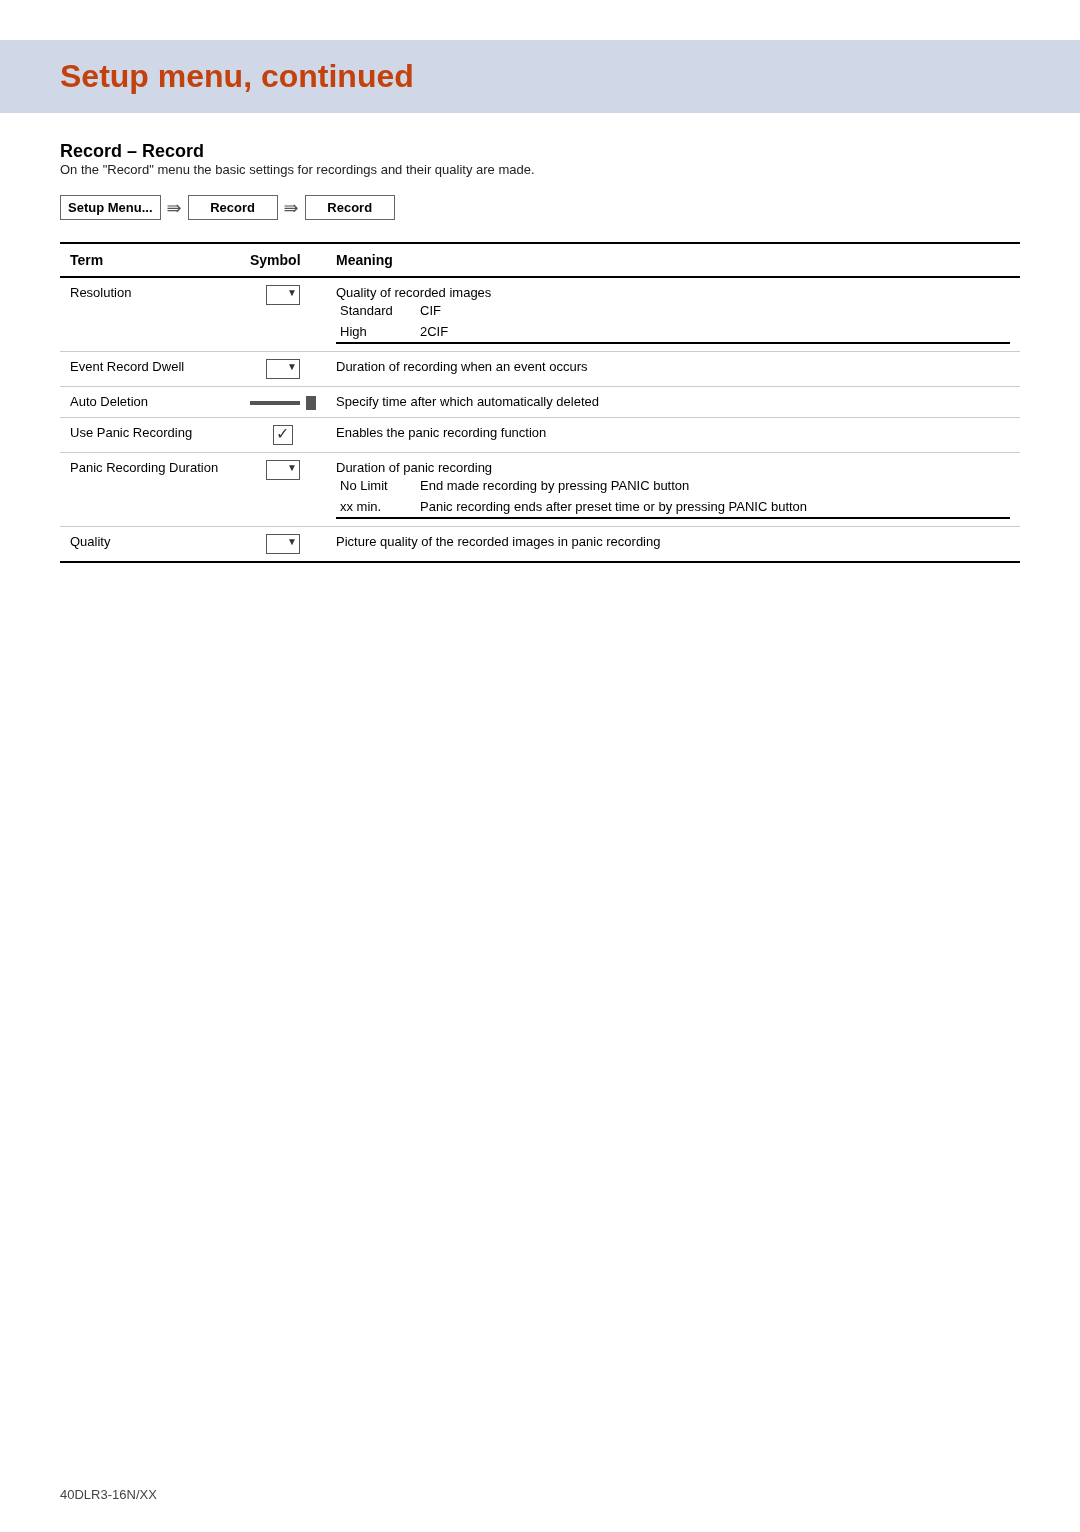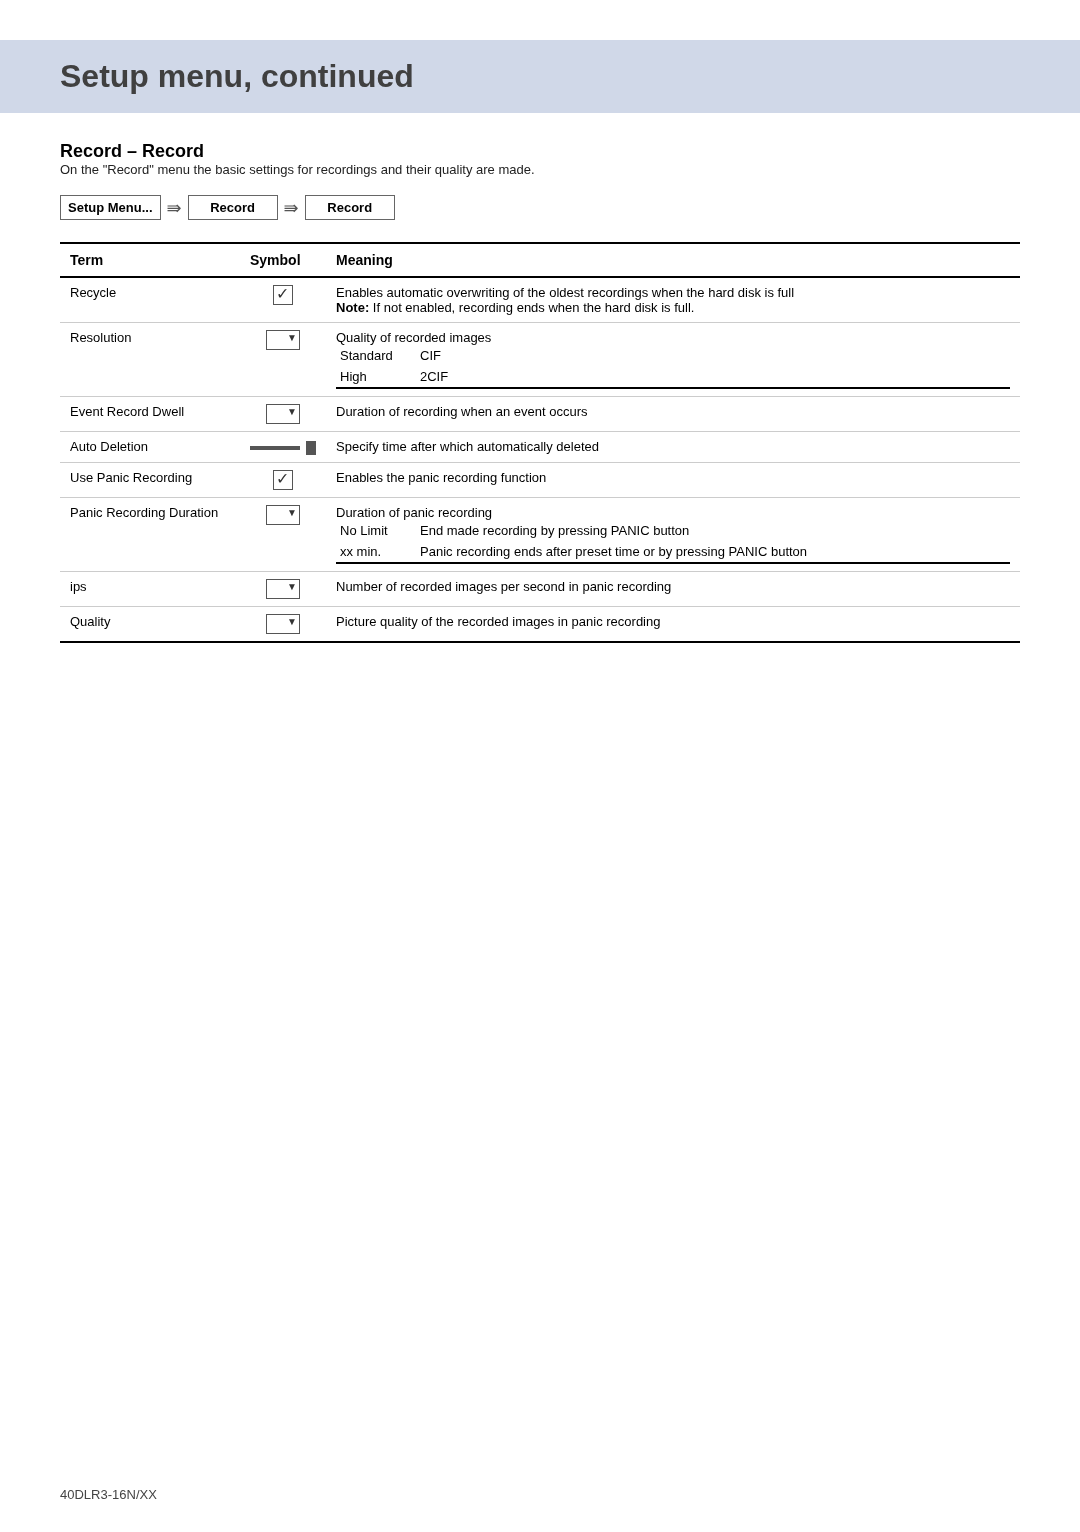--- a/index.html
+++ b/index.html
@@ -19,21 +19,21 @@
       padding: 18px 24px 18px 24px;
       margin-bottom: 28px;
       margin-left: -60px;
       margin-right: -60px;
       padding-left: 60px;
     }
 
     .page-header h1 {
       font-size: 32px;
       font-weight: bold;
-      color: #404040;
+      color: #c2410c;
     }
 
     .section-title {
       font-size: 18px;
       font-weight: bold;
       margin-bottom: 0;
     }
 
     .section-desc {
       font-size: 13px;
@@ -213,30 +213,20 @@
 <table class="main-table">
   <thead>
     <tr>
       <th class="col-term">Term</th>
       <th class="col-symbol">Symbol</th>
       <th class="col-meaning">Meaning</th>
     </tr>
   </thead>
   <tbody>
 
-    <tr>
-      <td>Recycle</td>
-      <td class="symbol-cell">
-        <span class="checkbox-symbol"></span>
-      </td>
-      <td>
-        <div>Enables automatic overwriting of the oldest recordings when the hard disk is full</div>
-        <div><span class="note-text">Note:</span> If not enabled, recording ends when the hard disk is full.</div>
-      </td>
-    </tr>
 
     <tr>
       <td>Resolution</td>
       <td class="symbol-cell">
         <span class="dropdown-symbol"></span>
       </td>
       <td>
         <div>Quality of recorded images</div>
         <table class="inner-table">
           <tbody>
@@ -295,27 +285,20 @@
           </tr>
           <tr>
             <td class="inner-col1">xx min.</td>
             <td class="inner-col2">Panic recording ends after preset time or by pressing PANIC button</td>
           </tr>
         </tbody>
           </table>
       </td>
     </tr>
 
-    <tr>
-      <td>ips</td>
-      <td class="symbol-cell">
-        <span class="dropdown-symbol"></span>
-      </td>
-      <td>Number of recorded images per second in panic recording</td>
-    </tr>
 
     <tr>
       <td>Quality</td>
       <td class="symbol-cell">
         <span class="dropdown-symbol"></span>
       </td>
       <td>Picture quality of the recorded images in panic recording</td>
     </tr>
   </tbody>
 </table>

